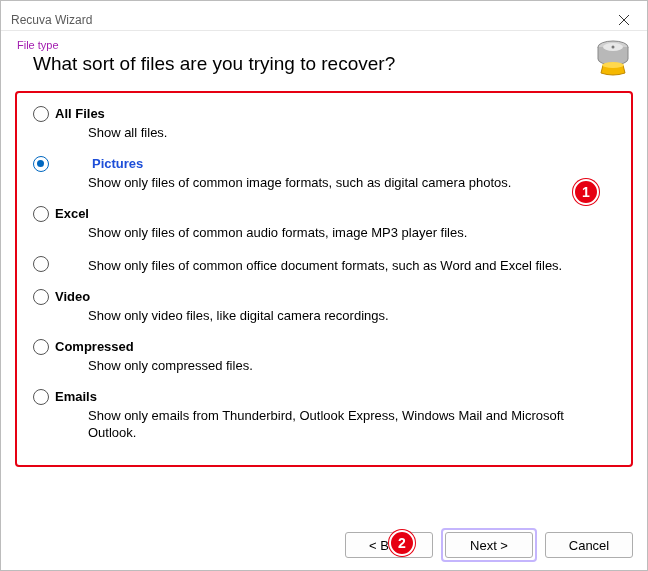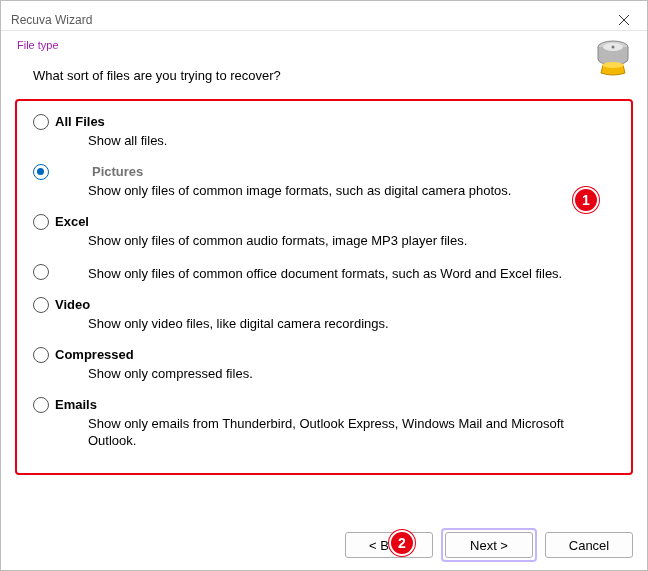--- a/index.html
+++ b/index.html
@@ -42,24 +42,24 @@
   .header {
     position: relative;
     padding: 8px 16px 10px 16px;
   }
   .header-title {
     font-weight: 400;
     font-size: 11px;
     color: #a21caf;
   }
   .header-subtitle {
-    font-size: 13px;
+    font-size: 19px;
     color: #000;
     margin-left: 16px;
-    margin-top: 17px;
+    margin-top: 2px;
   }
   .header-icon {
     position: absolute;
     right: 14px;
     top: 6px;
     width: 40px;
     height: 40px;
   }
   .header-icon svg { width: 40px; height: 40px; }
 
@@ -98,21 +98,21 @@
     width: 7px; height: 7px;
     background: #0067c0;
     border-radius: 50%;
   }
   .option-text { flex: 1; }
   .option-label {
     font-weight: 700;
     font-size: 13px;
     line-height: 17px;
   }
-  .option.selected .option-label { color: #737373; padding-left: 37px; }
+  .option.selected .option-label { color: #1d4ed8; padding-left: 37px; }
   .option-desc {
     font-size: 13px;
     color: #000;
     margin-left: 33px;
     margin-top: 2px;
     line-height: 17px;
   }
 
   .badge {
     position: absolute;

